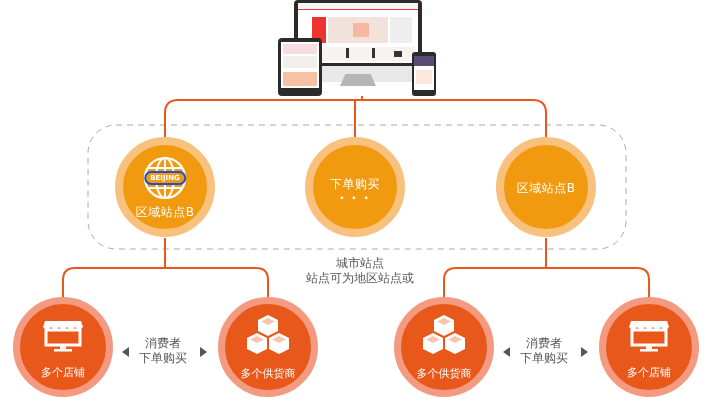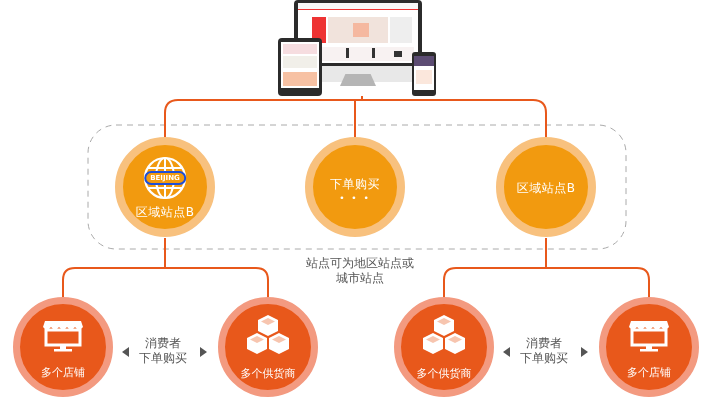--- a/index.html
+++ b/index.html
@@ -86,22 +86,22 @@
 <div class="node site" style="left:305px;top:137px;">
   <span class="lbl">下单购买</span>
   <span class="dots">• • •</span>
 </div>
 
 <div class="node site" style="left:496px;top:137px;">
   <span class="lbl">区域站点B</span>
 </div>
 
 <div class="caption" style="left:285px;top:256px;width:150px;">
+  <div>城市站点</div>
   <div>站点可为地区站点或</div>
-  <div>城市站点</div>
 </div>
 
 <div class="node shop" style="left:13px;top:297px;">
   <svg width="44" height="38" viewBox="0 0 44 38">
     <path d="M4 6 H40 L42 12 Q38 17 34 12 Q30 17 26 12 Q22 17 18 12 Q14 17 10 12 Q6 17 2 12 Z" fill="#fff"></path>
     <rect x="5" y="15" width="34" height="15" fill="none" stroke="#fff" stroke-width="3"></rect>
     <rect x="19" y="30" width="6" height="4" fill="#fff"></rect>
     <rect x="13" y="34" width="18" height="2.5" fill="#fff"></rect>
   </svg>
   <span class="lbl">多个店铺</span>

